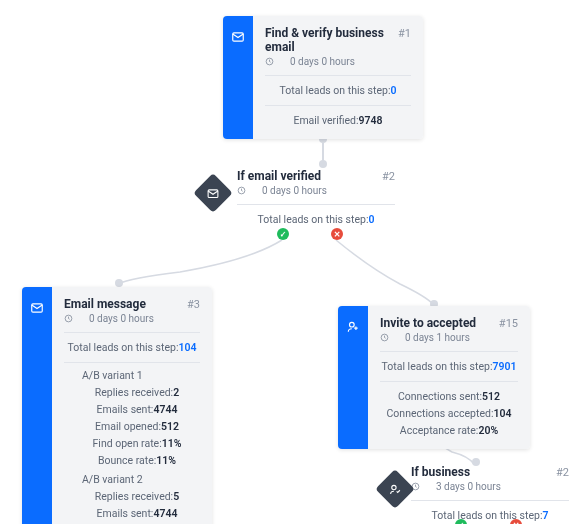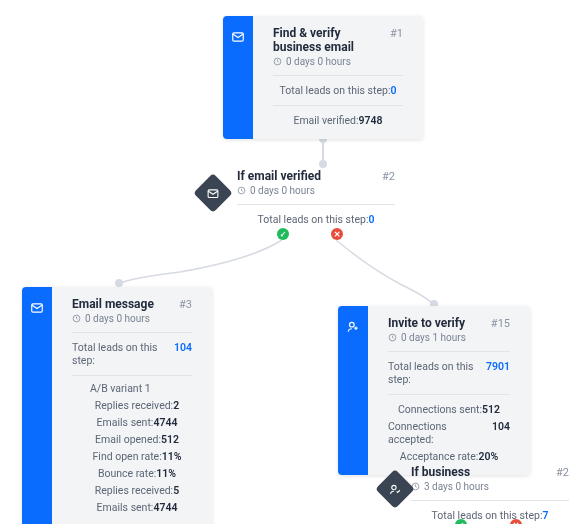--- a/index.html
+++ b/index.html
@@ -1,26 +1,26 @@
 <!DOCTYPE html>
 <html><head>
 <meta charset="utf-8">
 <style>
 *{box-sizing:border-box;margin:0;padding:0}
 body{font-family:-apple-system,BlinkMacSystemFont,"Segoe UI",Roboto,sans-serif;background:#fff;width:572px;height:524px;position:relative;overflow:hidden;font-size:11px;color:#2c3e50}
 .card{position:absolute;display:flex;border-radius:4px;box-shadow:0 1px 4px rgba(0,0,0,0.12)}
 .card .sidebar{width:30px;display:flex;align-items:flex-start;justify-content:center;padding-top:14px;border-radius:4px 0 0 4px}
-.card .body{flex:1;background:#f3f4f6;padding:10px 20px;border-radius:0 4px 4px 0}
+.card .body{flex:1;background:#f3f4f6;padding:10px 12px;border-radius:0 4px 4px 0}
 .sidebar.blue{background:#0a6cff}
 .sidebar.dark{background:#3b4452;transform:rotate(45deg);width:28px;height:28px;border-radius:4px;padding:0;display:flex;align-items:center;justify-content:center;position:absolute}
 .sidebar.dark svg{transform:rotate(-45deg)}
 .title-row{display:flex;align-items:baseline;justify-content:space-between;gap:8px;margin-bottom:2px}
 .title{font-weight:700;font-size:12px;color:#232c3d}
 .step-num{color:#8a93a2;font-size:11px}
-.delay{display:flex;align-items:center;gap:4px;color:#7b8494;font-size:10px;margin-bottom:8px}
+.delay{display:flex;align-items:center;gap:16px;color:#7b8494;font-size:10px;margin-bottom:8px}
 .row{display:flex;justify-content:center;font-size:10.5px;padding:2px 0}
 .row .lbl{color:#5c6676}
 .row .val{color:#232c3d;font-weight:600}
 .row .val.blue{color:#0a6cff}
 .hr{height:1px;background:#e1e4ea;margin:6px 0}
 .sublabel{font-size:10.5px;color:#5c6676;margin:4px 18px 2px}
 .indent{padding-left:10px}
 .conn-dot{position:absolute;width:8px;height:8px;background:#d6dae2;border-radius:50%}
 .conn-line{position:absolute;background:#d6dae2}
 .badge{position:absolute;width:12px;height:12px;border-radius:50%;display:flex;align-items:center;justify-content:center;color:#fff;font-size:8px;font-weight:700}
@@ -154,20 +154,21 @@
         </div>
       <div class="row">
           <span class="lbl">Find open rate:</span>
           <span class="val">11%</span>
         </div>
       <div class="row">
           <span class="lbl">Bounce rate:</span>
           <span class="val">11%</span>
         </div>
     </div>
+    <div class="sublabel">A/B variant 2</div>
     <div class="indent">
       <div class="row">
           <span class="lbl">Replies received:</span>
           <span class="val">5</span>
         </div>
       <div class="row">
           <span class="lbl">Emails sent:</span>
           <span class="val">4744</span>
         </div>
       <div class="row"></div>
@@ -178,21 +179,21 @@
 
 <div class="card" style="left:338px;top:306px;width:192px">
   <div class="sidebar blue">
     <svg width="14" height="14" viewBox="0 0 24 24" fill="none" stroke="#fff" stroke-width="2">
         <circle cx="10" cy="8" r="4"></circle>
         <path d="M4 20c0-3 3-5 6-5M17 11v6M14 14h6"></path>
       </svg>
   </div>
   <div class="body">
     <div class="title-row">
-      <span class="title">Invite to verify</span>
+      <span class="title">Invite to accepted</span>
       <span class="step-num">#15</span>
     </div>
     <div class="delay">
         <svg width="9" height="9" viewBox="0 0 24 24" fill="none" stroke="#7b8494" stroke-width="2">
           <circle cx="12" cy="12" r="9"></circle>
           <path d="M12 7v5l3 2"></path>
         </svg>
         <span>0 days 1 hours</span>
       </div>
     <div class="hr"></div>

